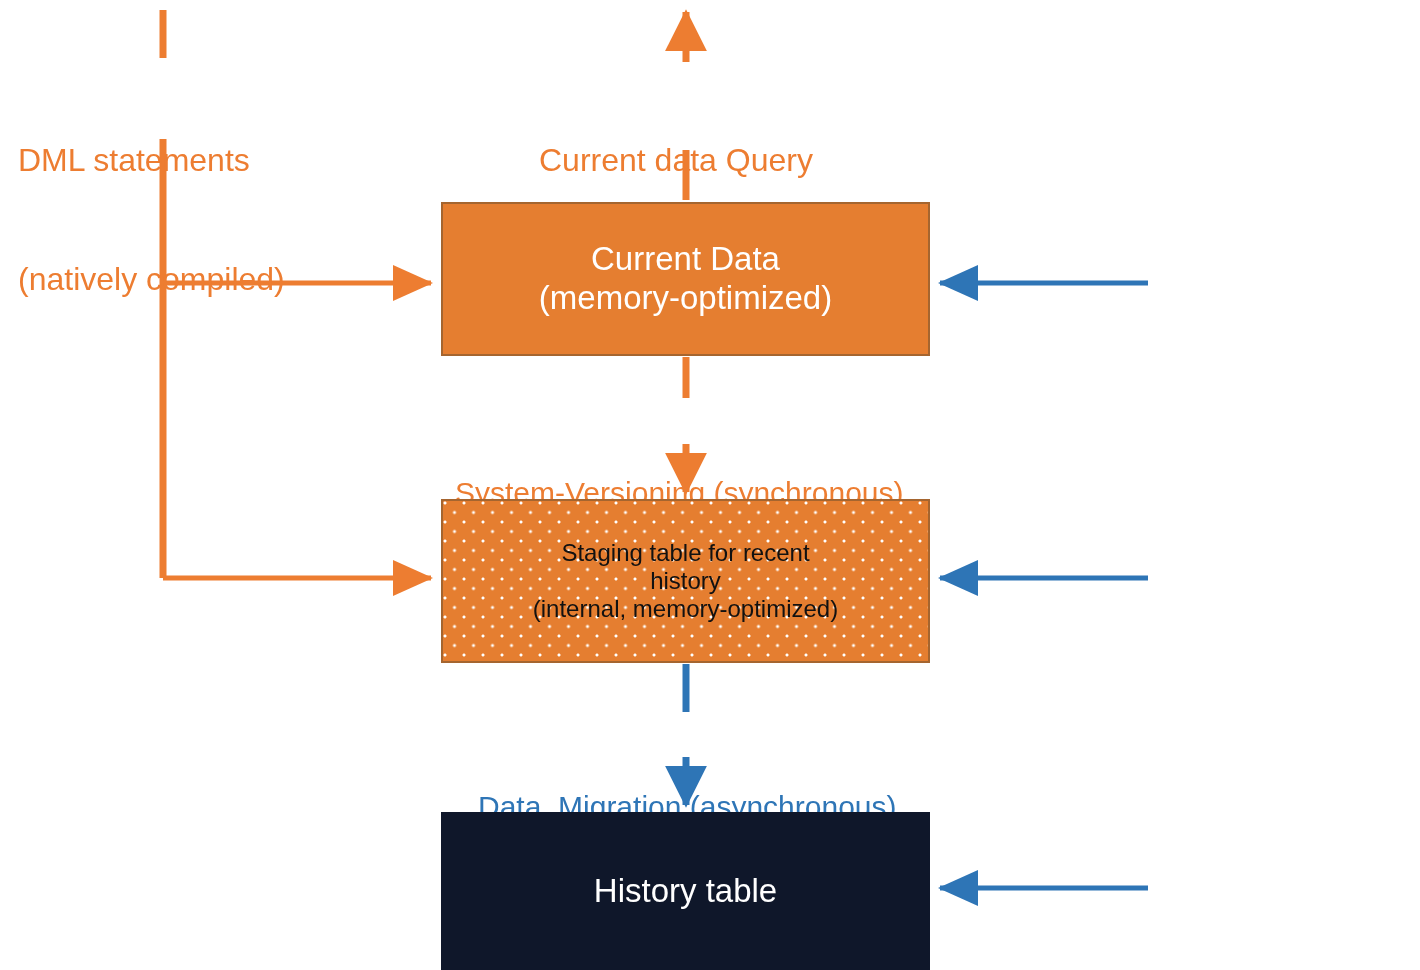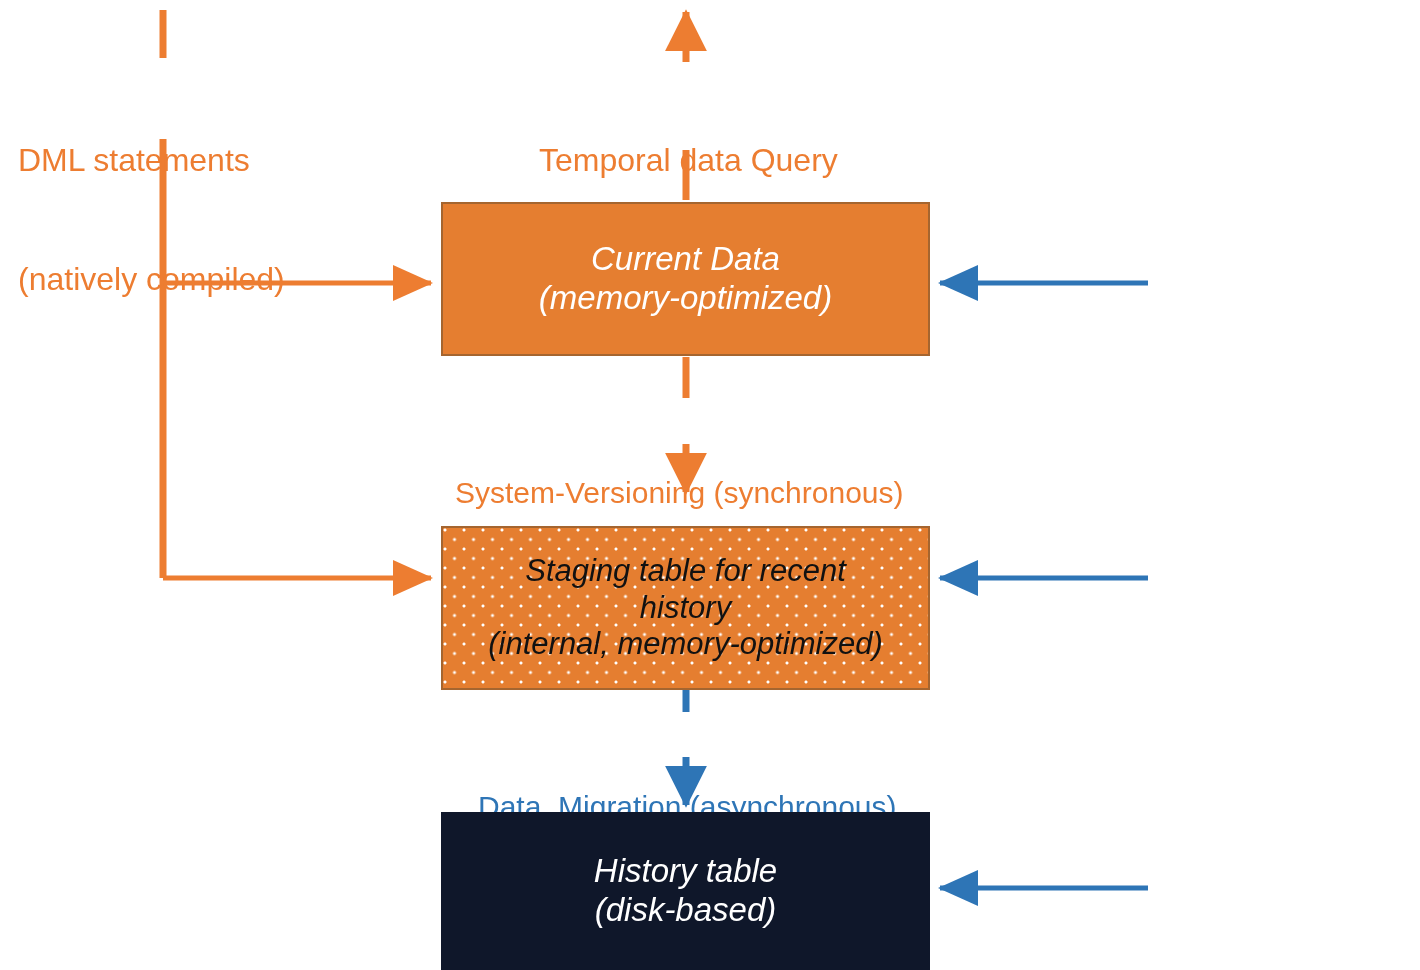--- a/index.html
+++ b/index.html
@@ -30,40 +30,40 @@
   .node {
     position: absolute;
     box-sizing: border-box;
     display: flex;
     flex-direction: column;
     align-items: center;
     justify-content: center;
     text-align: center;
     line-height: 1.18;
   }
-  .node .ln { display: block; white-space: pre; font-style: italic; }
+  .node .ln { display: block; white-space: pre; }
 
   #node-current {
     left: 441px; top: 202px; width: 489px; height: 154px;
     background: #E57E30;
     border: 2px solid #A5652F;
     color: #ffffff;
     font-size: 33px;
   }
   #node-staging {
-    left: 441px; top: 526px; width: 489px; height: 164px;
+    left: 441px; top: 499px; width: 489px; height: 164px;
     background-color: #E57E30;
     background-image:
       radial-gradient(circle at 2px 2px, #ffffff 1.4px, rgba(255,255,255,0) 1.7px),
       radial-gradient(circle at 2px 2px, #ffffff 1.4px, rgba(255,255,255,0) 1.7px);
     background-size: 19px 19px, 19px 19px;
     background-position: 0 0, 9.5px 9.5px;
     border: 2px solid #A5652F;
     color: #111111;
-    font-size: 31px;
+    font-size: 24px;
   }
   #node-history {
     left: 441px; top: 812px; width: 489px; height: 158px;
     background: #0f172a;
     border: 0;
     color: #ffffff;
     font-size: 33px;
   }
 
   
@@ -148,21 +148,21 @@
       <path d="M1203,888 L940,888" stroke="#2E75B6" stroke-width="5" fill="none" marker-end="url(#ah-blue)"></path>
     </g>
   </svg>
 
   <div class="label orange-txt" id="lbl-dml">
     <span class="ln">DML statements</span>
     <span class="ln">(natively compiled)</span>
   </div>
 
   <div class="label orange-txt" id="lbl-current-q">
-    <span class="ln">Temporal data Query</span>
+    <span class="ln">Current data Query</span>
     <span class="ln">(natively compiled)</span>
   </div>
 
 
   <div class="label orange-txt" id="lbl-sysver">
     <span class="ln">System-Versioning (synchronous)</span>
   </div>
 
   <div class="label blue-txt" id="lbl-migration">
     <span class="ln">Data  Migration (asynchronous)</span>
@@ -174,16 +174,15 @@
   </div>
 
   <div class="node" id="node-staging">
     <span class="ln">Staging table for recent</span>
     <span class="ln">history</span>
     <span class="ln">(internal, memory-optimized)</span>
   </div>
 
   <div class="node" id="node-history">
     <span class="ln">History table</span>
-    <span class="ln">(disk-based)</span>
   </div>
 
 </div>
 
 </body></html>

